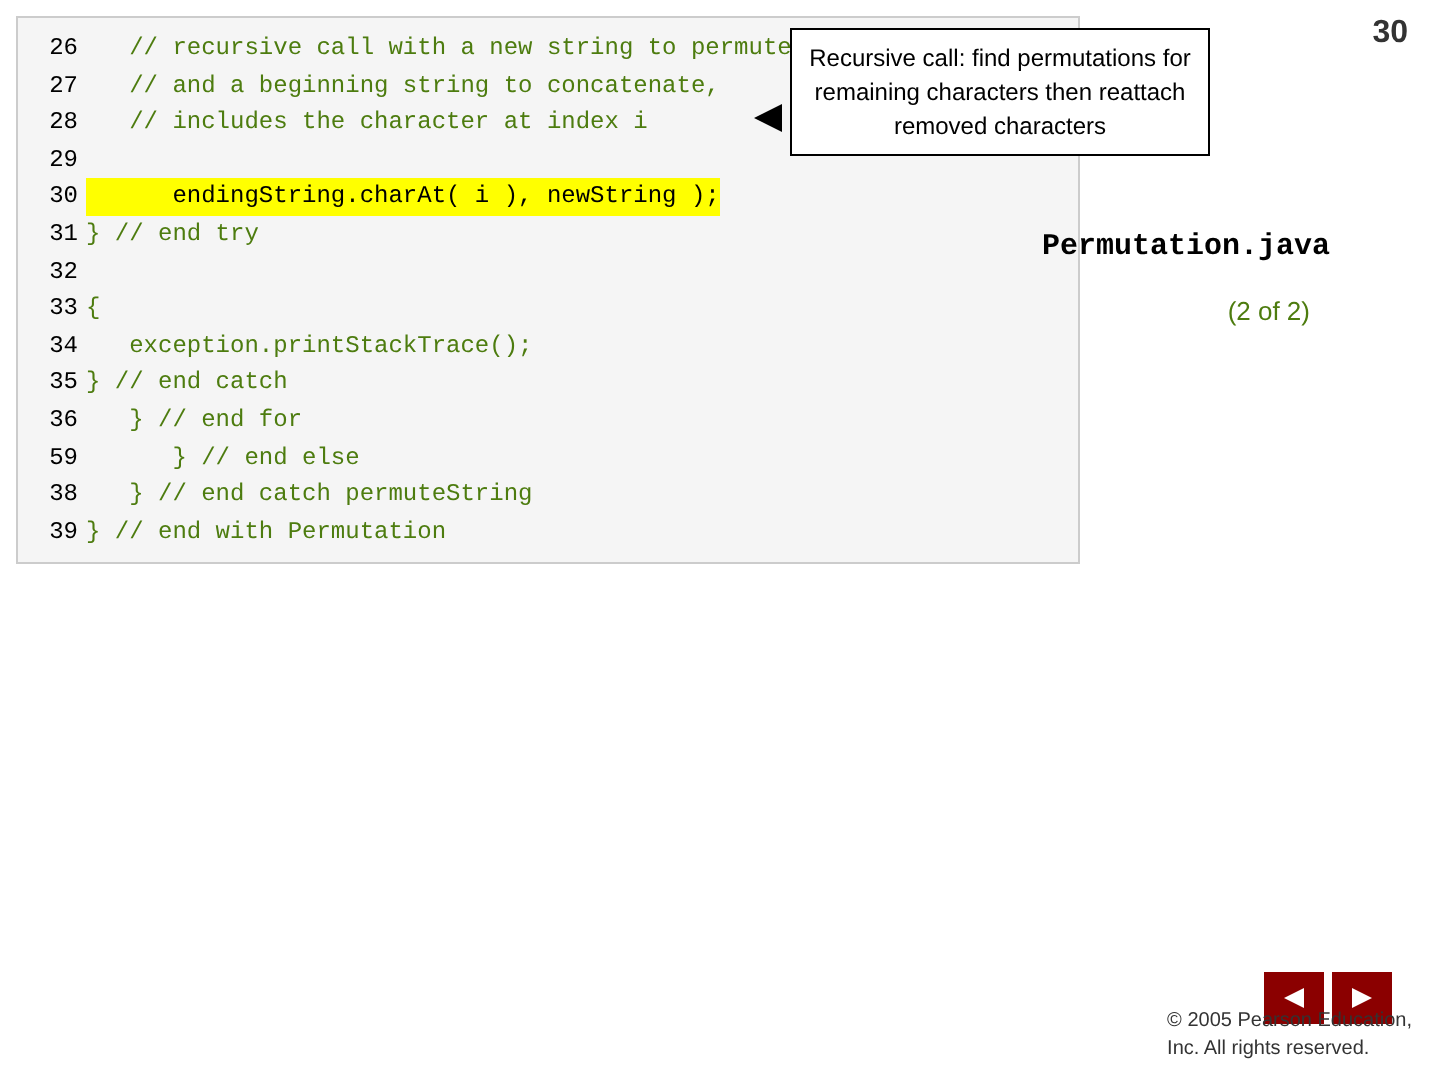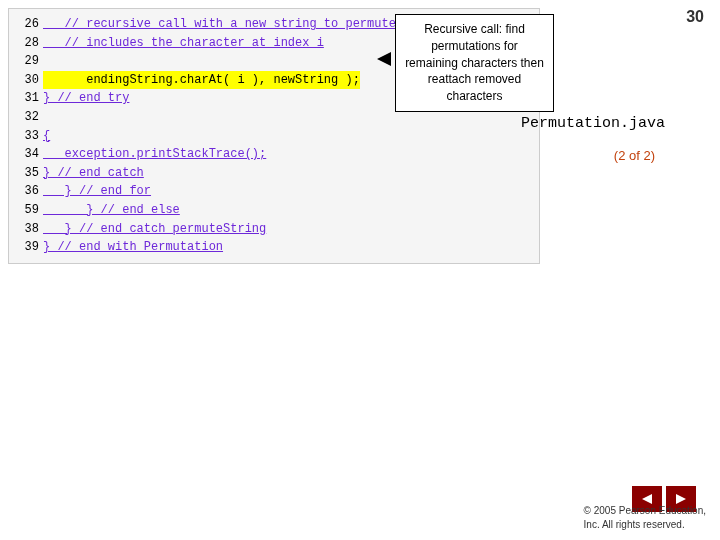--- a/index.html
+++ b/index.html
@@ -45,32 +45,31 @@
     }
     .line-num {
       color: #000;
       min-width: 22px;
       display: inline-block;
       margin-right: 4px;
       text-align: right;
       user-select: none;
     }
     .code-text {
-      color: #6d28d9;
-      text-decoration: underline;
+      color: #4d7c0f;
     }
     .highlight-yellow {
       background-color: #ffff00;
       color: #000;
     }
     .callout-box {
       position: absolute;
       top: 14px;
       left: 395px;
-      width: 159px;
+      width: 210px;
       background: #fff;
       border: 1.5px solid #000;
       padding: 6px 8px;
       font-size: 12px;
       text-align: center;
       line-height: 1.4;
       z-index: 10;
     }
     .arrow-left {
       position: absolute;
@@ -82,29 +81,29 @@
       border-bottom: 7px solid transparent;
       border-right: 14px solid #000;
       z-index: 11;
     }
     .permutation-label {
       position: absolute;
       top: 115px;
       right: 55px;
       font-family: 'Courier New', Courier, monospace;
       font-size: 15px;
-      font-weight: normal;
+      font-weight: bold;
       color: #000;
     }
     .page-indicator {
       position: absolute;
       top: 148px;
       right: 65px;
       font-size: 13px;
-      color: #c2410c;
+      color: #4d7c0f;
     }
     .nav-buttons {
       position: absolute;
       bottom: 28px;
       right: 24px;
       display: flex;
       gap: 4px;
     }
     .nav-btn {
       width: 30px;
@@ -131,20 +130,21 @@
 </head>
 <body>
 
 <div class="slide-container">
 
   <div class="slide-number-top">30</div>
 
   <div class="code-area">
 
   <div class="code-line"><span class="line-num">26</span><span class="code-text">   // recursive call with a new string to permute</span></div>
+      <div class="code-line"><span class="line-num">27</span><span class="code-text">   // and a beginning string to concatenate,</span></div>
       <div class="code-line"><span class="line-num">28</span><span class="code-text">   // includes the character at index i</span></div>
       <div class="code-line"><span class="line-num">29</span></div>
       <div class="code-line"><span class="line-num">30</span><span class="highlight-yellow">      endingString.charAt( i ), newString );</span></div>
       <div class="code-line"><span class="line-num">31</span><span class="code-text">} // end try</span></div>
       <div class="code-line"><span class="line-num">32</span></div>
       <div class="code-line"><span class="line-num">33</span><span class="code-text">{</span></div>
       <div class="code-line"><span class="line-num">34</span><span class="code-text">   exception.printStackTrace();</span></div>
       <div class="code-line"><span class="line-num">35</span><span class="code-text">} // end catch</span></div>
       <div class="code-line"><span class="line-num">36</span><span class="code-text">   } // end for</span></div>
       <div class="code-line"><span class="line-num">59</span><span class="code-text">      } // end else</span></div>

